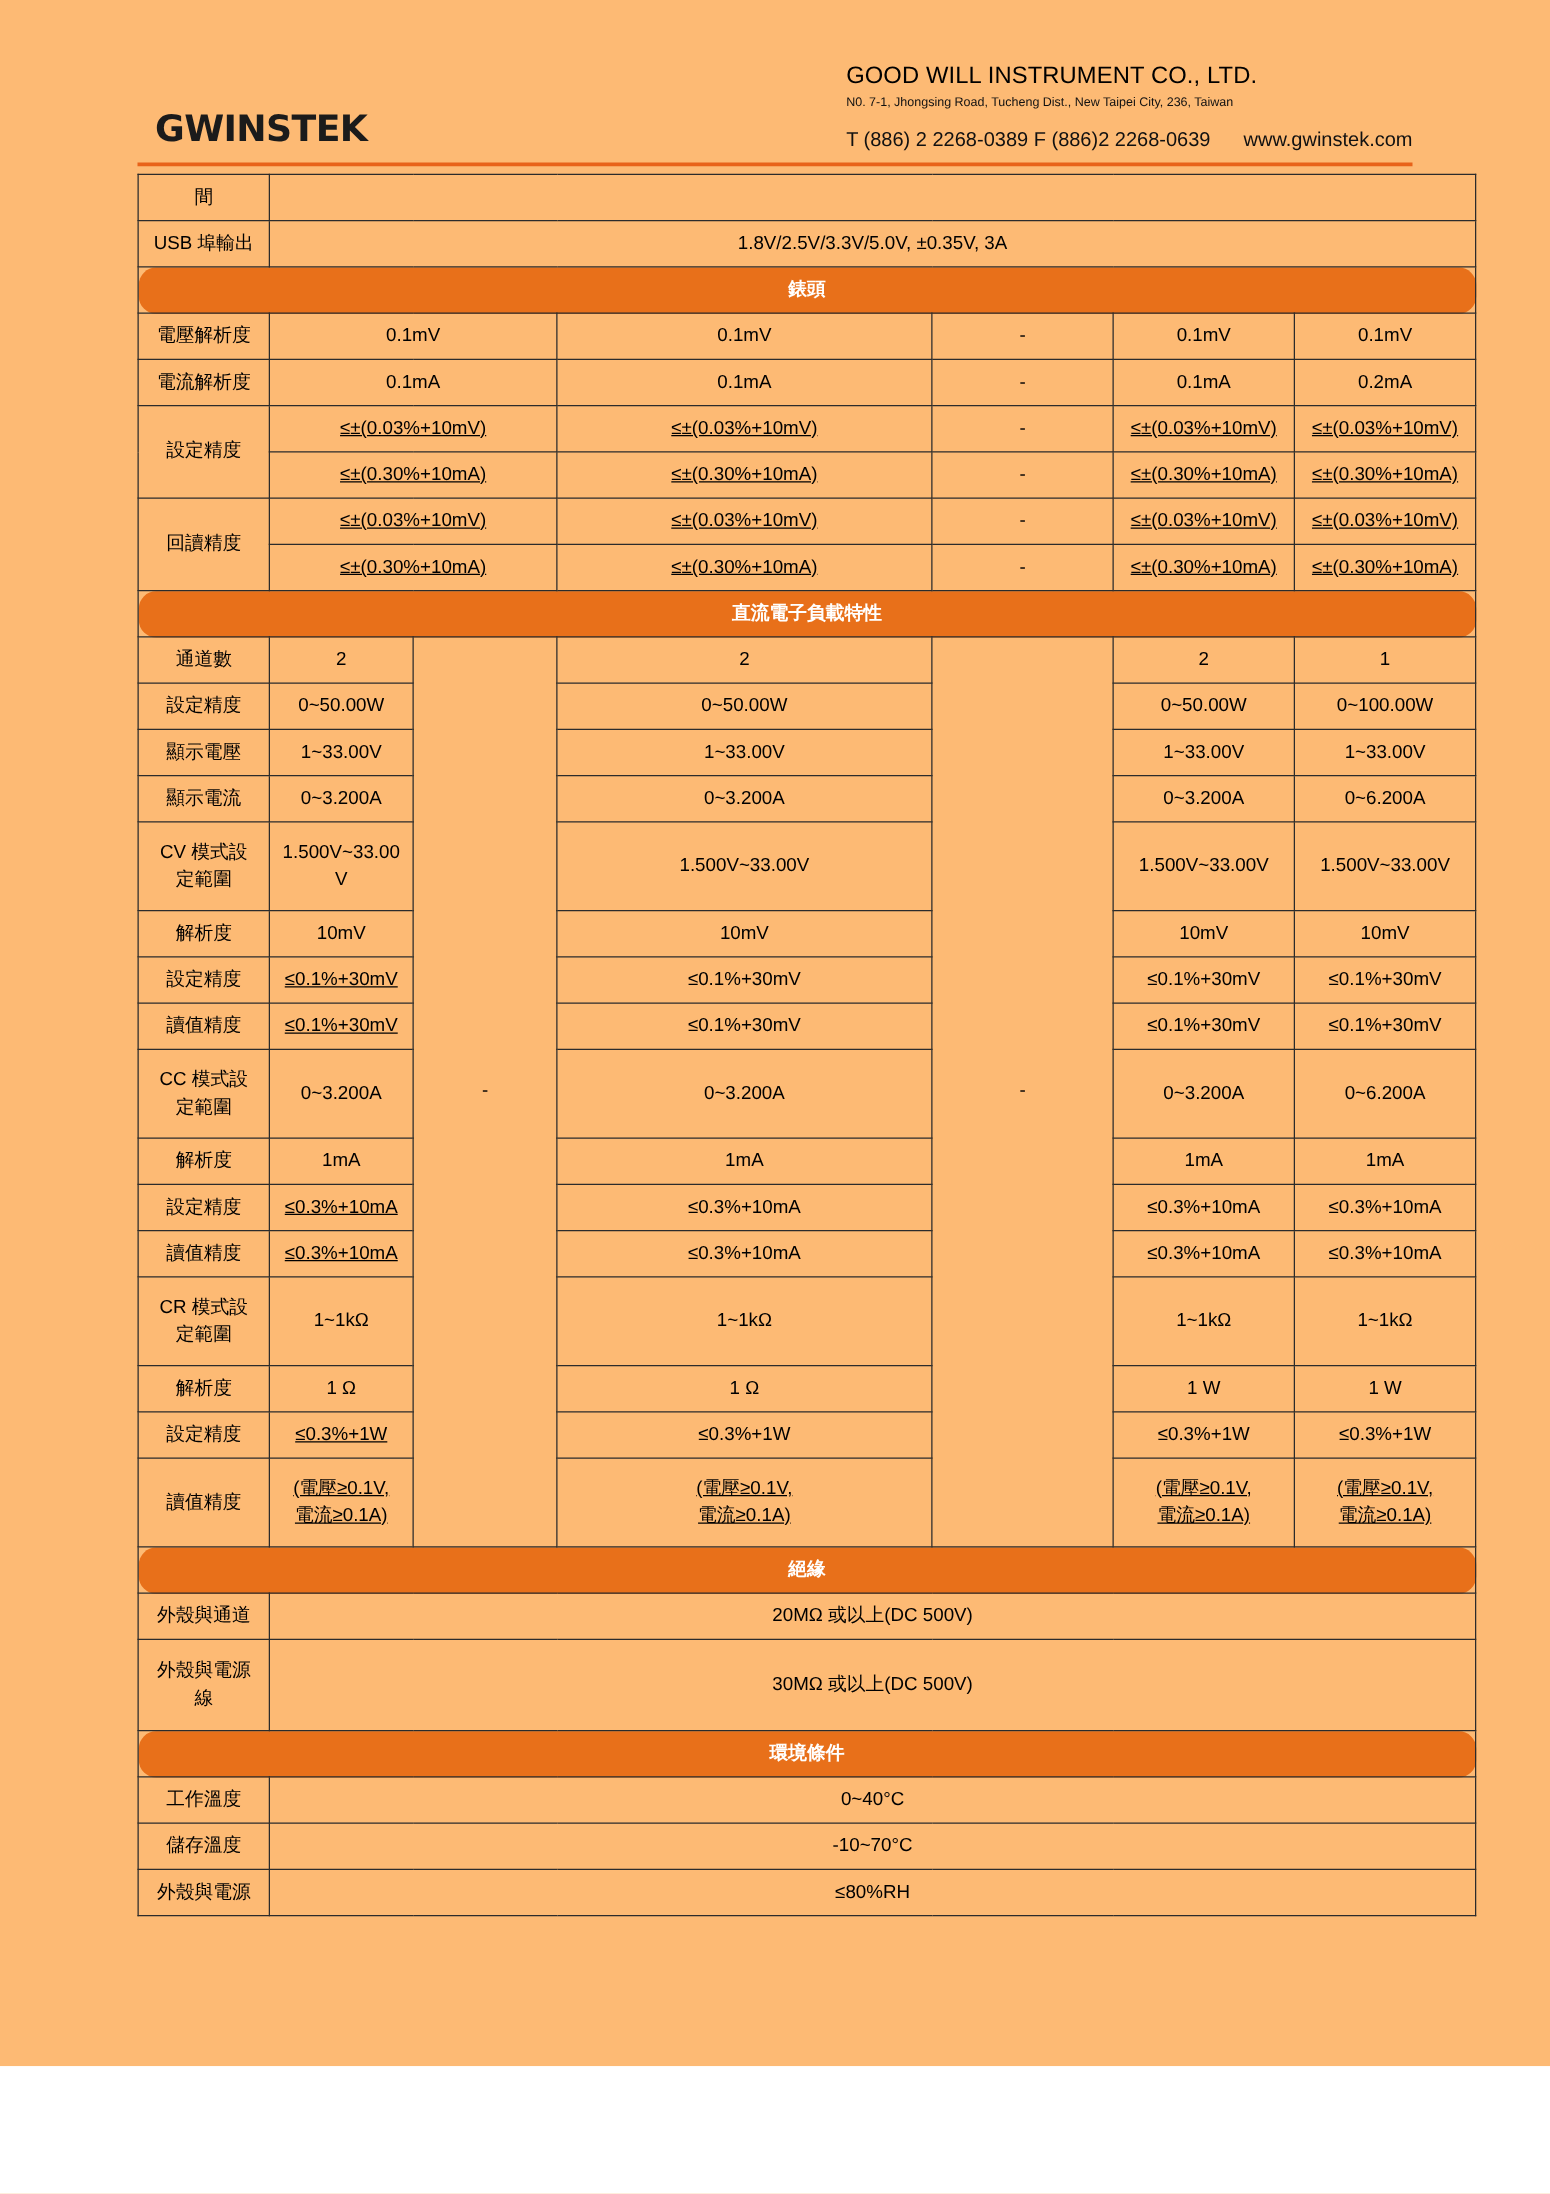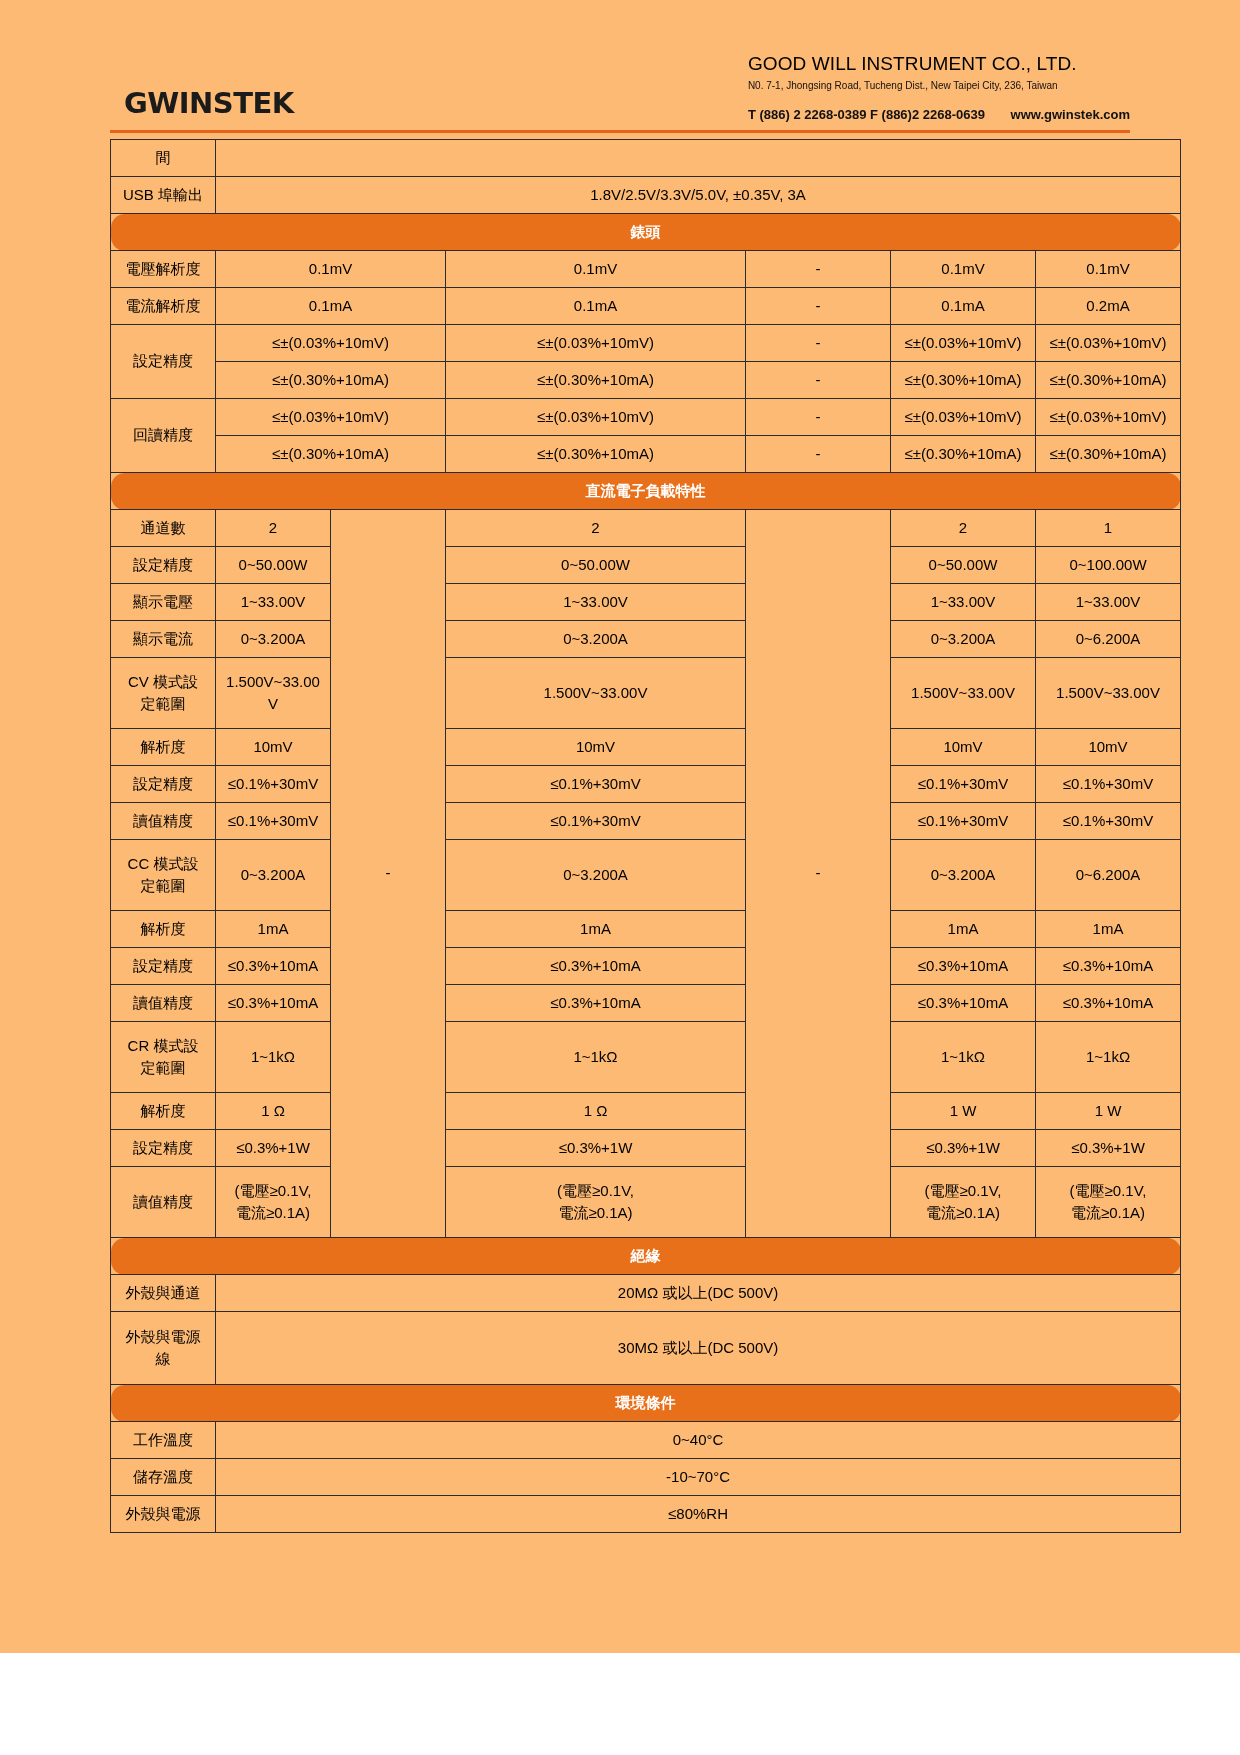--- a/index.html
+++ b/index.html
@@ -49,23 +49,23 @@
     letter-spacing: 0.1px;
     color: #000;
     margin-bottom: 5px;
   }
   .company-addr {
     font-size: 10px;
     color: #111;
     margin-bottom: 16px;
   }
   .company-contact {
-    font-size: 13px;
+    font-size: 16px;
     color: #111;
-    font-weight: bold;
+    font-weight: normal;
     text-align: right;
   }
   .company-contact .web {
     margin-left: 22px;
   }
   .rule {
     height: 3px;
     background: #E8631A;
     margin-top: 4px;
     margin-left: 0px;
@@ -98,21 +98,21 @@
     background: #E8701A;
     color: #fff;
     font-weight: bold;
     text-align: left;
     padding-left: 8px;
     font-size: 15.5px;
     height: 30px;
     border-radius: 14px;
   }
   .two-line { line-height: 1.45; }
-  .cell-sm { font-size: 14.5px; }
+  .cell-sm { font-size: 14.5px; text-decoration: underline; }
 </style>
 </head>
 <body>
 
 <div class="page">
 
   <div class="header">
     <div class="logo">
       <span class="logo-text">GWINSTEK</span>
     </div>

